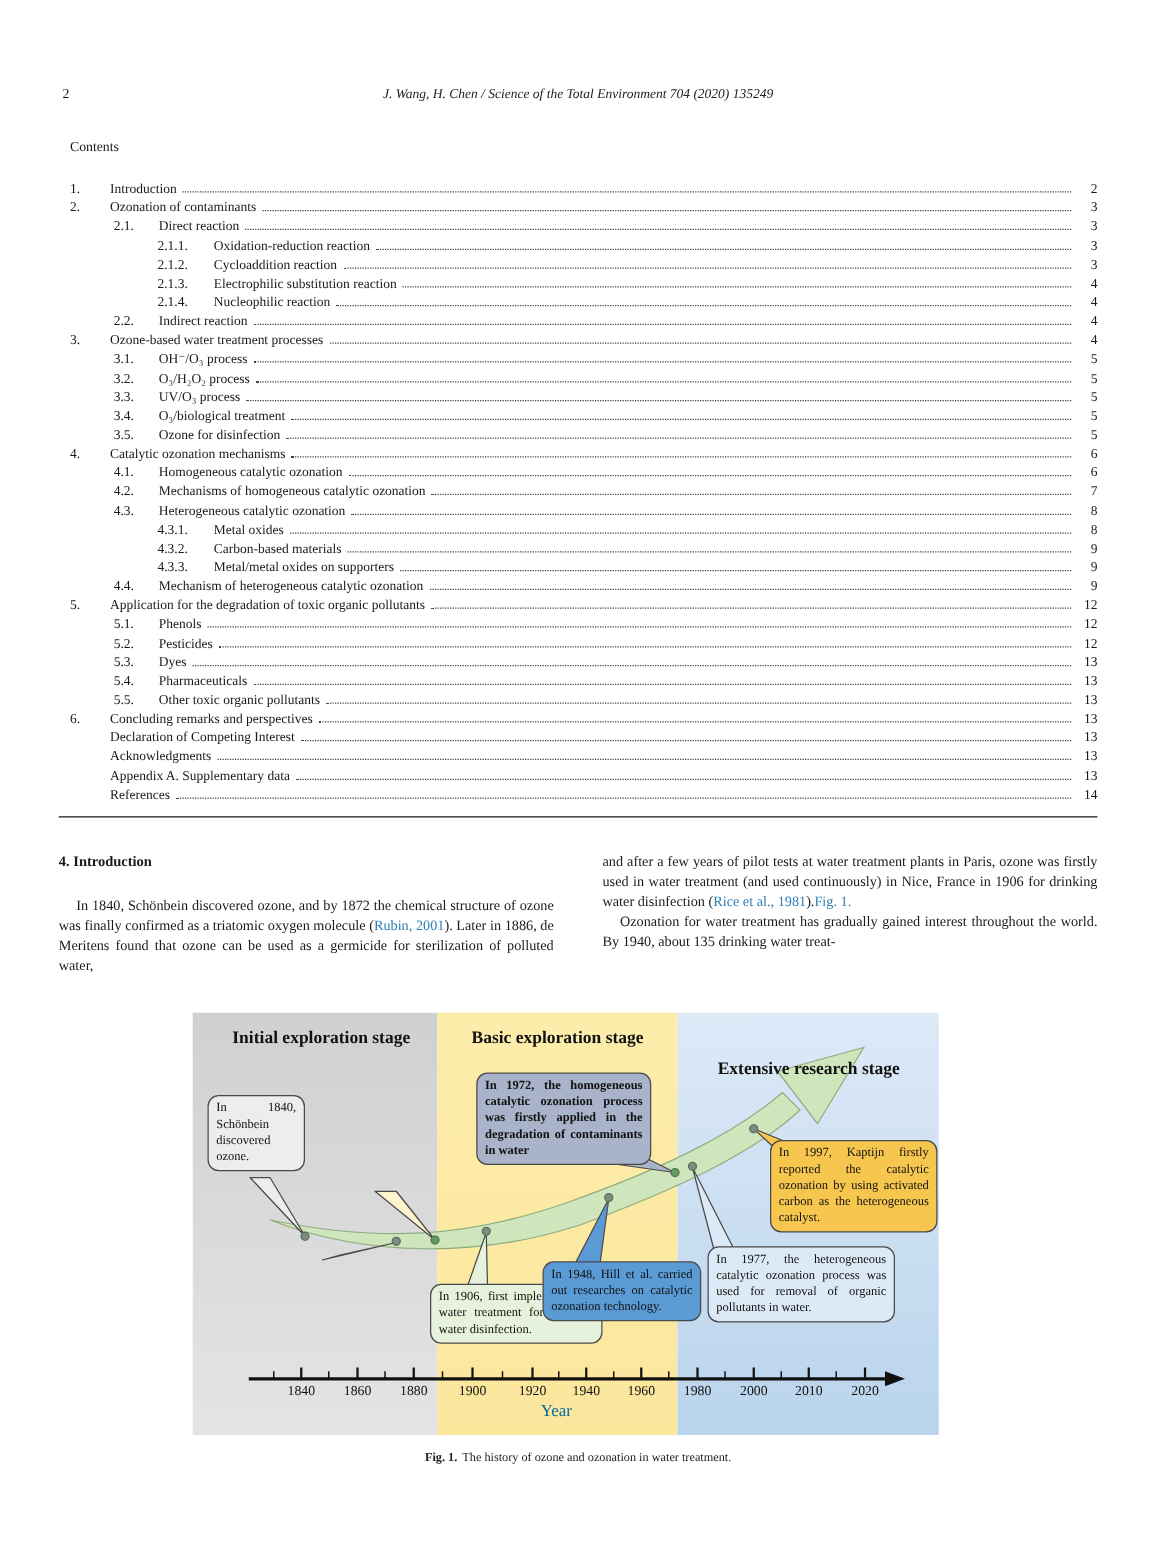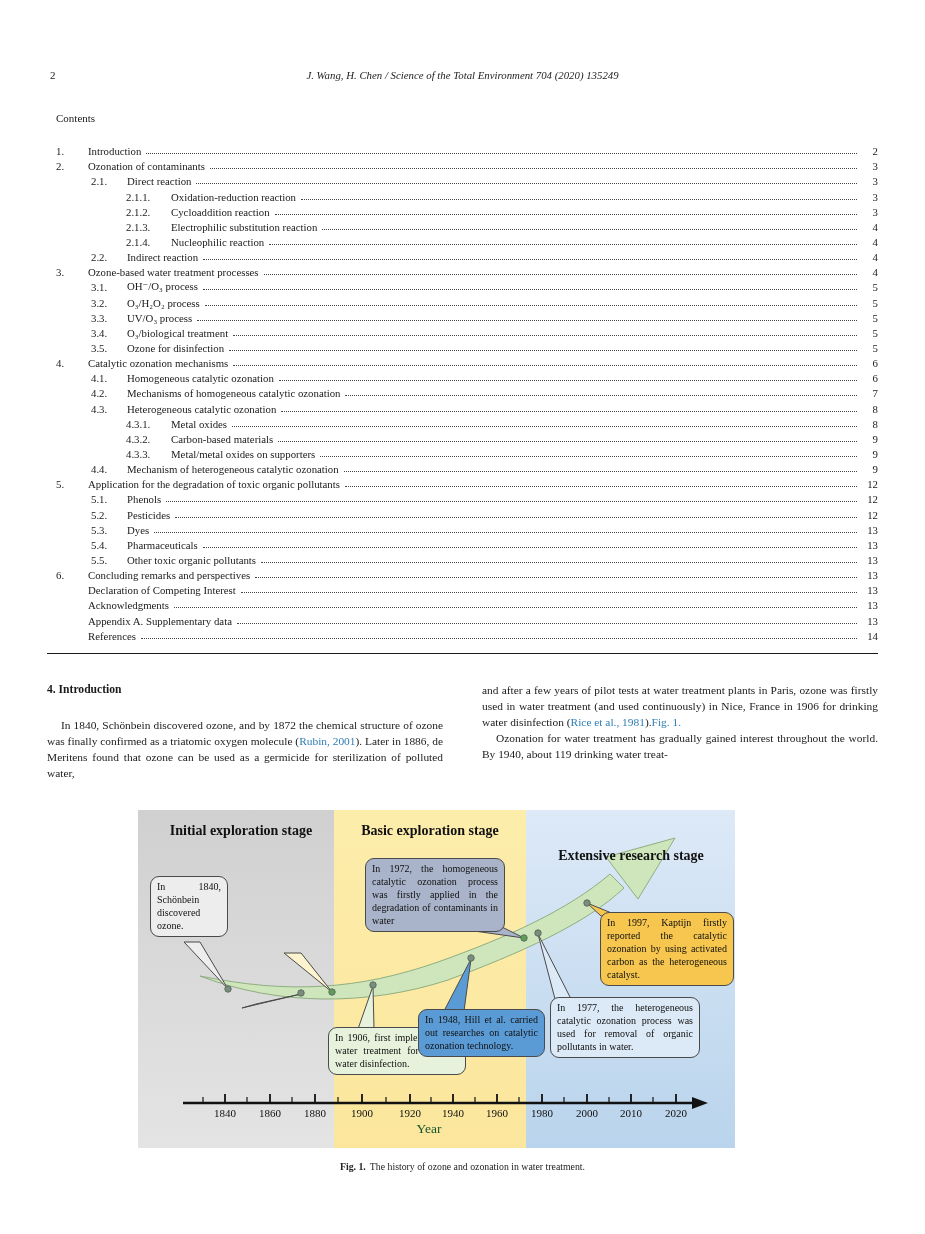--- a/index.html
+++ b/index.html
@@ -28,43 +28,43 @@
   
   .col{position:absolute;top:682px;width:396px;font-size:11.4px;line-height:16px;text-align:justify;}
   .col-left{left:47px;}
   .col-right{left:482px;}
   .sec-head{font-weight:bold;font-size:11.6px;margin:0 0 19px 0;text-align:left;}
   .para{margin:0;}
   .indent{text-indent:14px;}
   a.cite{color:var(--link,#2e7eb5);text-decoration:none;cursor:pointer;}
 
   
-  .fig{position:absolute;left:138px;top:810px;width:619px;height:338px;overflow:hidden;padding-left:19px;}
+  .fig{position:absolute;left:154px;top:810px;width:619px;height:338px;overflow:hidden;padding-left:19px;}
   .band{position:absolute;top:0;bottom:0;}
   .band-grey{left:0;width:196px;background:linear-gradient(180deg,var(--grey1,#d0d0d0),var(--grey2,#e4e4e4));}
   .band-yellow{left:196px;width:192px;background:linear-gradient(180deg,var(--yellow1,#fdedab),var(--yellow2,#fbe69c));}
   .band-blue{left:388px;width:209px;background:linear-gradient(180deg,var(--blue1,#dde9f7),var(--blue2,#b9d4ec));}
   .figsvg{position:absolute;left:0;top:0;z-index:2;}
   .stage{position:absolute;top:13px;font-weight:bold;font-size:14px;z-index:3;text-align:center;color:#111;}
   .stage1{left:8px;width:190px;}
   .stage2{left:196px;width:192px;}
   .stage3{left:390px;width:206px;margin-top:25px;}
   .callout{position:absolute;z-index:4;border:1.2px solid #4a4a4a;border-radius:9px;
            padding:3px 6px 4px 6px;font-size:10px;line-height:13px;text-align:justify;color:#101010;}
   .b1840{left:12px;top:66px;width:64px;background:var(--box_grey,#ededed);}
   .b1872{left:9px;top:196px;width:112px;height:82px;background:var(--box_grey,#ededed);border-radius:12px;}
   .b1886{left:88px;top:76px;width:104px;background:var(--box_yellow,#fdf3cf);}
   .b1906{left:146px;top:217px;width:124px;background:var(--box_green,#e6f2dc);margin-left:44px;}
   .b1948{left:280px;top:199px;width:113px;background:var(--box_blue,#5b9bd5);}
-  .b1972{left:227px;top:48px;width:126px;background:var(--box_bluegrey,#a9b3c9);}
+  .b1972{left:227px;top:48px;width:126px;background:var(--box_bluegrey,#a9b3c9);font-weight:bold;}
   .b1977{left:412px;top:187px;width:136px;background:var(--box_lightblue,#dce9f6);}
   .b1997{left:462px;top:102px;width:120px;background:var(--box_orange,#f6c64e);}
   .molecule{display:block;margin:1px auto 0 auto;}
   .tick-label{position:absolute;top:297px;width:44px;margin-left:-22px;text-align:center;font-size:11px;z-index:3;color:#111;}
-  .year-label{position:absolute;left:246px;top:311px;width:90px;text-align:center;font-size:13.5px;z-index:3;color:#14532d;}
+  .year-label{position:absolute;left:246px;top:311px;width:90px;text-align:center;font-size:13.5px;z-index:3;color:#0369a1;}
 
   
   .caption{position:absolute;left:0;right:0;top:1161px;text-align:center;font-size:9.8px;color:#222;}
   .caption .cap-label{font-weight:bold;margin-right:4px;}
 </style>
 </head>
 <body>
 
 <div class="page">
 
@@ -277,21 +277,21 @@
 
   <div class="divider"></div>
 
   <div class="col col-left">
     <h2 class="sec-head">4. Introduction</h2>
     <p class="para indent"><span>In 1840, Schönbein discovered ozone, and by 1872 the chemical structure of ozone was finally confirmed as a triatomic oxygen molecule (</span><a class="cite">Rubin, 2001</a><span>). Later in 1886, de Meritens found that ozone can be used as a germicide for sterilization of polluted water,</span></p>
   </div>
 
   <div class="col col-right">
     <p class="para"><span>and after a few years of pilot tests at water treatment plants in Paris, ozone was firstly used in water treatment (and used continuously) in Nice, France in 1906 for drinking water disinfection (</span><a class="cite">Rice et al., 1981</a><span>).</span><a class="cite">Fig. 1.</a></p>
-    <p class="para indent">Ozonation for water treatment has gradually gained interest throughout the world. By 1940, about 119 drinking water treat-</p>
+    <p class="para indent">Ozonation for water treatment has gradually gained interest throughout the world. By 1940, about 135 drinking water treat-</p>
   </div>
 
   <div class="fig">
     <div class="band band-grey"></div>
     <div class="band band-yellow"></div>
     <div class="band band-blue"></div>
 
     <svg class="figsvg" width="597" height="338" viewBox="0 0 597 338">
 
       <path d="M 62 166 C 150 184, 220 180, 300 152 C 370 127, 430 100, 472 64 L 486 78 C 448 114, 380 144, 310 170 C 230 196, 140 196, 62 166 Z" fill="#cfe6bd" stroke="#8fae80" stroke-width="1"></path>

